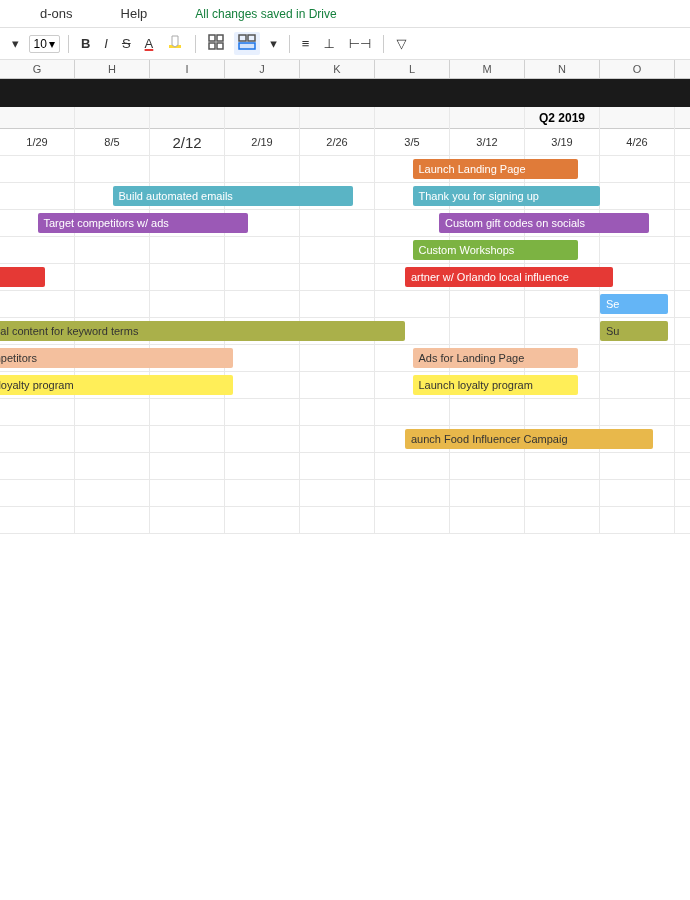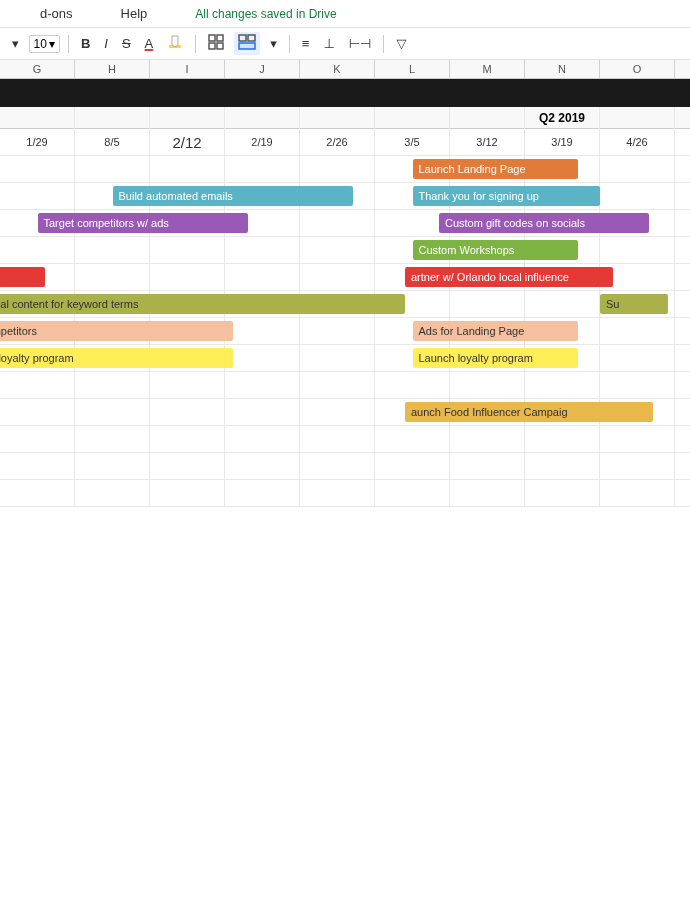--- a/index.html
+++ b/index.html
@@ -298,20 +298,32 @@
       <div class="grid-row" style="position: relative;">
         <div class="grid-cell" style="width: 75px;"></div>
         <div class="grid-cell" style="width: 75px;"></div>
         <div class="grid-cell" style="width: 75px;"></div>
         <div class="grid-cell" style="width: 75px;"></div>
         <div class="grid-cell" style="width: 75px;"></div>
         <div class="grid-cell" style="width: 75px;"></div>
         <div class="grid-cell" style="width: 75px;"></div>
         <div class="grid-cell" style="width: 75px;"></div>
         <div class="grid-cell" style="width: 75px;"></div>
+        <div class="task-bar" style="background-color: rgb(100, 181, 246); color: rgb(255, 255, 255); left: 600px; width: 67.5px;">Se</div>
+      </div>
+      <div class="grid-row" style="position: relative;">
+        <div class="grid-cell" style="width: 75px;"></div>
+        <div class="grid-cell" style="width: 75px;"></div>
+        <div class="grid-cell" style="width: 75px;"></div>
+        <div class="grid-cell" style="width: 75px;"></div>
+        <div class="grid-cell" style="width: 75px;"></div>
+        <div class="grid-cell" style="width: 75px;"></div>
+        <div class="grid-cell" style="width: 75px;"></div>
+        <div class="grid-cell" style="width: 75px;"></div>
+        <div class="grid-cell" style="width: 75px;"></div>
         <div class="task-bar dark-text" style="background-color: rgb(170, 176, 74); color: rgb(51, 51, 51); left: -67.5px; width: 472.5px;">ild educational content for keyword terms</div>
         <div class="task-bar dark-text" style="background-color: rgb(170, 176, 74); color: rgb(51, 51, 51); left: 600px; width: 67.5px;">Su</div>
       </div>
       <div class="grid-row" style="position: relative;">
         <div class="grid-cell" style="width: 75px;"></div>
         <div class="grid-cell" style="width: 75px;"></div>
         <div class="grid-cell" style="width: 75px;"></div>
         <div class="grid-cell" style="width: 75px;"></div>
         <div class="grid-cell" style="width: 75px;"></div>
         <div class="grid-cell" style="width: 75px;"></div>

